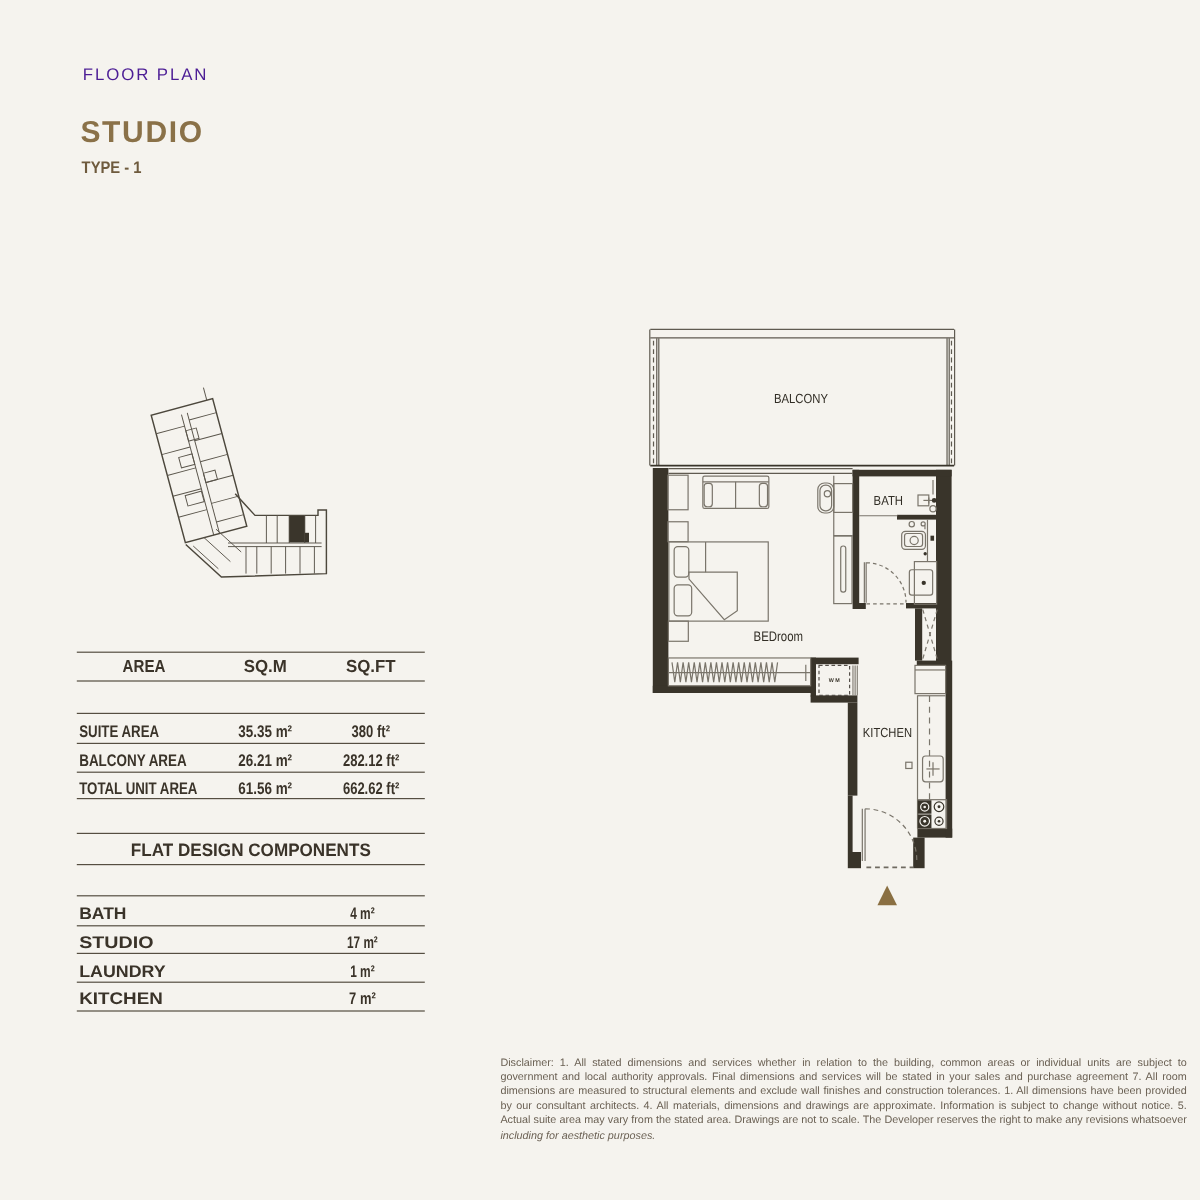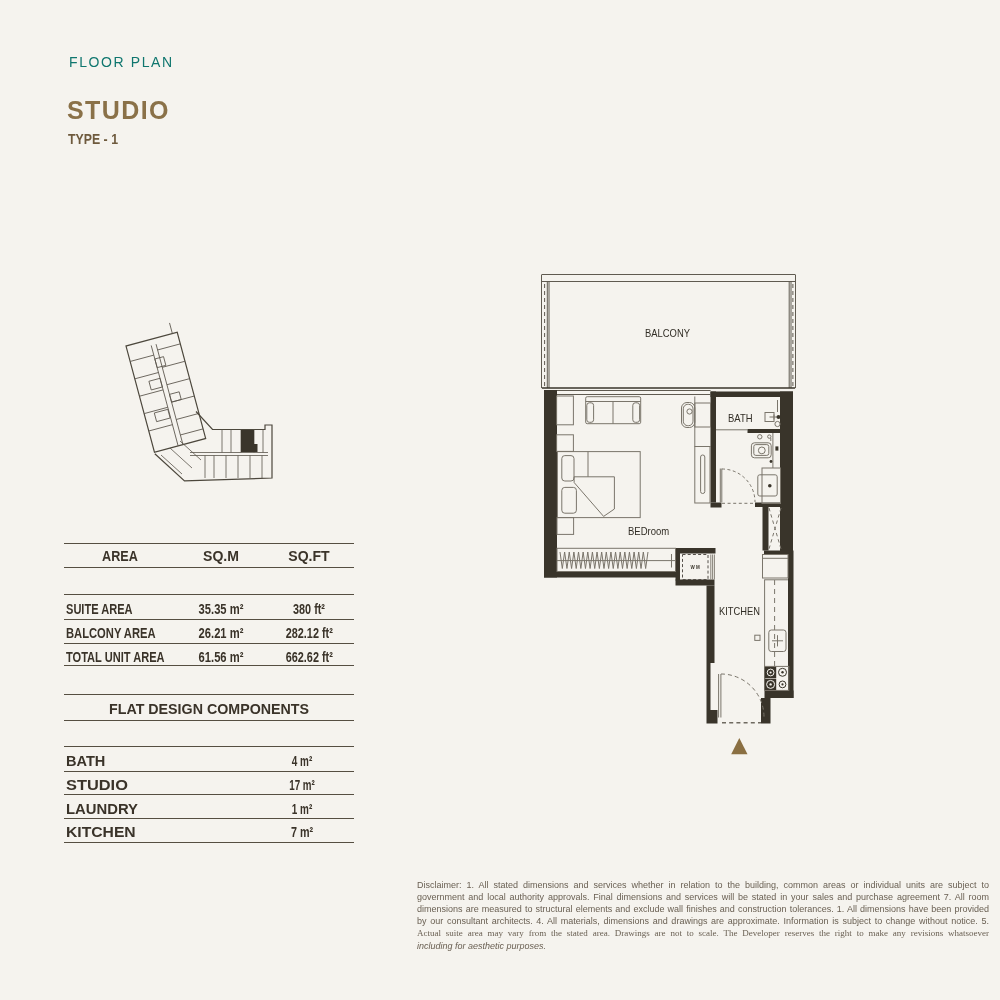--- a/index.html
+++ b/index.html
@@ -4,21 +4,21 @@
 <style>
 html,body{margin:0;padding:0;width:1000px;height:1000px;background:#f5f3ee;font-family:"Liberation Sans",sans-serif;overflow:hidden;}
 .abs{position:absolute;}
 .rl{position:absolute;left:64px;width:290px;height:1px;background:#554e41;}
 .rowtxt{position:absolute;font-size:14px;font-weight:700;color:#3a3329;white-space:nowrap;transform-origin:0 50%;line-height:12px;}
 .val{position:absolute;font-size:14px;font-weight:700;color:#3a3329;text-align:center;white-space:nowrap;line-height:12px;}
 .dl{position:absolute;left:417px;width:572px;font-size:9px;color:#6a6053;text-align:justify;text-align-last:justify;white-space:nowrap;}
 </style>
 </head>
 <body>
-<div class="abs" style="left:69px;top:54.5px;font-size:14px;letter-spacing:1.6px;color:#0f766e;line-height:1;">FLOOR PLAN</div>
+<div class="abs" style="left:69px;top:54.5px;font-size:14px;letter-spacing:1.6px;color:#4c1d95;line-height:1;">FLOOR PLAN</div>
 <div class="abs" style="left:67px;top:97.5px;font-size:25px;font-weight:700;letter-spacing:1.4px;color:#8a7148;line-height:1;">STUDIO</div>
 <div class="abs" style="left:68px;top:131.5px;font-size:14px;font-weight:700;color:#6e5a3d;line-height:1;transform:scaleX(0.88);transform-origin:0 0;">TYPE - 1</div>
 
 <div class="rl" style="top:543px"></div>
 <div class="rl" style="top:566.5px"></div>
 <div class="rl" style="top:593.5px"></div>
 <div class="rl" style="top:618.5px"></div>
 <div class="rl" style="top:642.5px"></div>
 <div class="rl" style="top:665.3px"></div>
 
@@ -50,21 +50,21 @@
 <div class="val" style="left:272.3px;width:60px;top:778.6px;transform:scaleX(0.70);">17 m²</div>
 <div class="rowtxt" style="left:65.5px;top:802.6px;transform:scaleX(1.06);">LAUNDRY</div>
 <div class="val" style="left:272.3px;width:60px;top:802.6px;transform:scaleX(0.71);">1 m²</div>
 <div class="rowtxt" style="left:65.5px;top:826.3px;transform:scaleX(1.12);">KITCHEN</div>
 <div class="val" style="left:272.3px;width:60px;top:826.3px;transform:scaleX(0.77);">7 m²</div>
 
 <div class="dl" style="top:879.5px;">Disclaimer: 1. All stated dimensions and services whether in relation to the building, common areas or individual units are subject to</div>
 <div class="dl" style="top:891.7px;">government and local authority approvals. Final dimensions and services will be stated in your sales and purchase agreement 7. All room</div>
 <div class="dl" style="top:903.9px;">dimensions are measured to structural elements and exclude wall finishes and construction tolerances. 1. All dimensions have been provided</div>
 <div class="dl" style="top:916.1px;">by our consultant architects. 4. All materials, dimensions and drawings are approximate. Information is subject to change without notice. 5.</div>
-<div class="dl" style="top:928.3px;font-family:Liberation Serif, serif;">Actual suite area may vary from the stated area. Drawings are not to scale. The Developer reserves the right to make any revisions whatsoever</div>
+<div class="dl" style="top:928.3px;">Actual suite area may vary from the stated area. Drawings are not to scale. The Developer reserves the right to make any revisions whatsoever</div>
 <div class="dl" style="top:940.5px;text-align-last:left;font-style:italic;">including for aesthetic purposes.</div>
 
 <svg class="abs" style="left:0;top:0;" width="1000" height="1000" viewBox="0 0 1000 1000">
 <g id="keyplan" stroke="#4c473c" fill="none" stroke-width="1.2">
   <g transform="translate(126,346) rotate(-15)">
     <rect x="0" y="0" width="53" height="110"></rect>
     <g stroke-width="0.8" stroke="#5a554b">
       <line x1="24.5" y1="6" x2="24.5" y2="110"></line>
       <line x1="29.5" y1="6" x2="29.5" y2="110"></line>
       <line x1="0" y1="16" x2="24.5" y2="16"></line>

